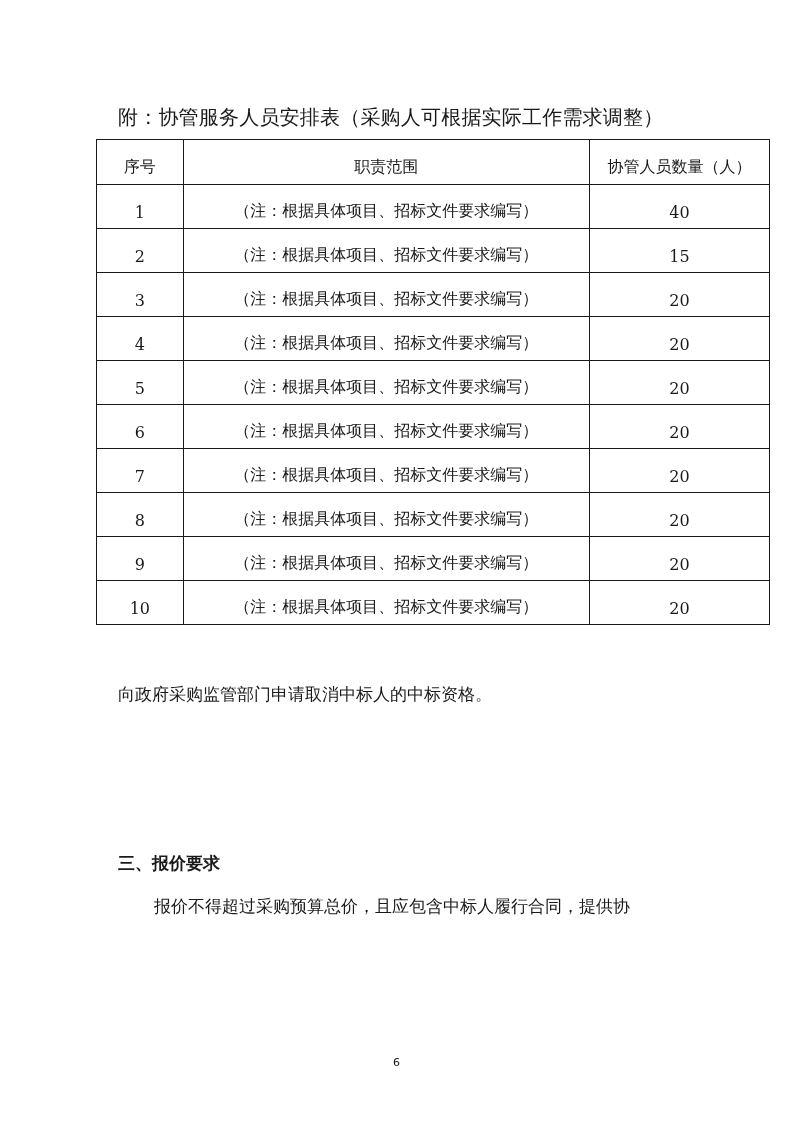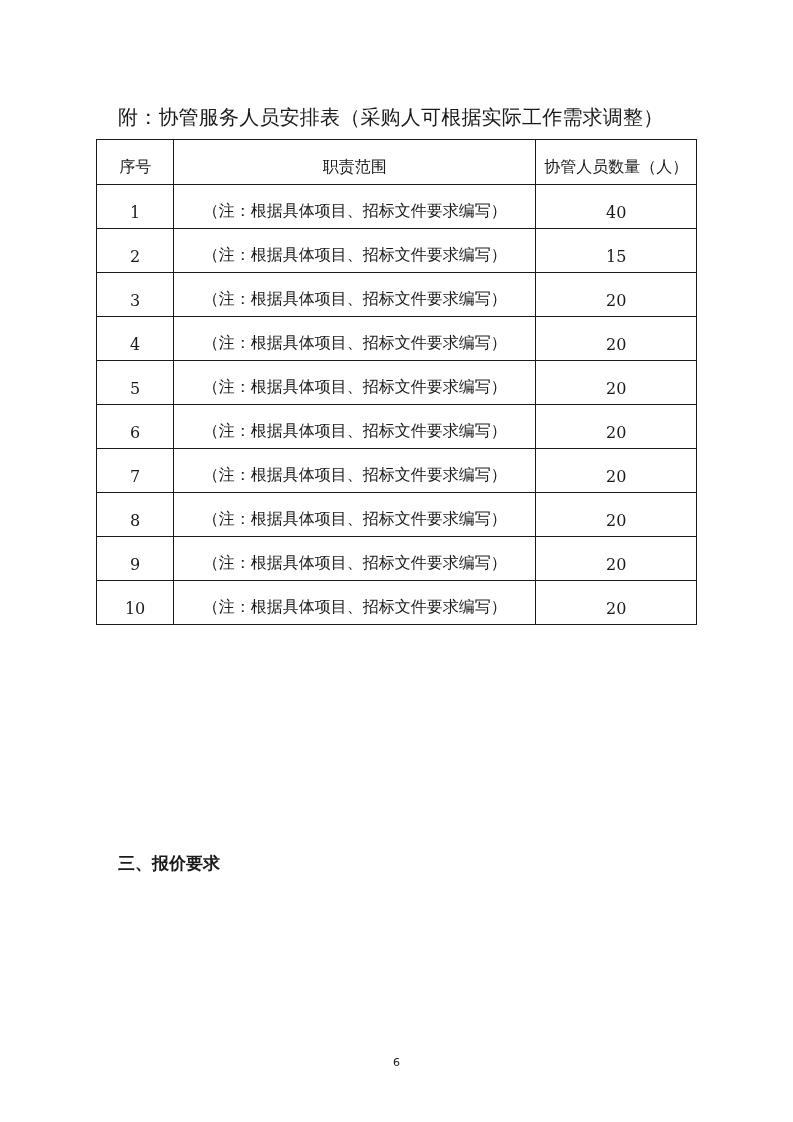--- a/index.html
+++ b/index.html
@@ -7,21 +7,21 @@
     width: 793px; height: 1122px; position: relative; overflow: hidden;
     font-family: "DejaVu Serif", "Liberation Serif", serif;
     color: #1a1a1a;
   }
   .caption {
     position: absolute; left: 118px; top: 104px;
     font-size: 20px; letter-spacing: 0.2px; white-space: nowrap;
   }
   table.staff {
     position: absolute; left: 96px; top: 139px;
-    width: 601px; border-collapse: collapse; table-layout: fixed;
+    width: 674px; border-collapse: collapse; table-layout: fixed;
     font-size: 16px;
   }
   table.staff td {
     border: 1px solid #1a1a1a; text-align: center; vertical-align: bottom;
     padding: 0 0 6px 0; height: 37px; white-space: nowrap; overflow: hidden;
   }
   table.staff tr.head td { height: 38px; }
   .col1 { width: 77px; }
   .col2 { width: 361px; }
   .col3 { width: 160px; }
@@ -104,20 +104,22 @@
     </tr>
     <tr>
       <td>10</td>
       <td>（注：根据具体项目、招标文件要求编写）</td>
       <td>20</td>
     </tr>
   </tbody>
 </table>
 
 <div class="para" style="top:672px;">
+  <span class="line">向政府采购监管部门申请取消中标人的中标资格。</span>
 </div>
 
 <div class="heading">三、报价要求</div>
 
 <div class="para" style="top:884px;">
+  <span class="line" style="text-indent:36px;">报价不得超过采购预算总价，且应包含中标人履行合同，提供协</span>
 </div>
 
 <div class="pageno">6</div>
 
 </body></html>

